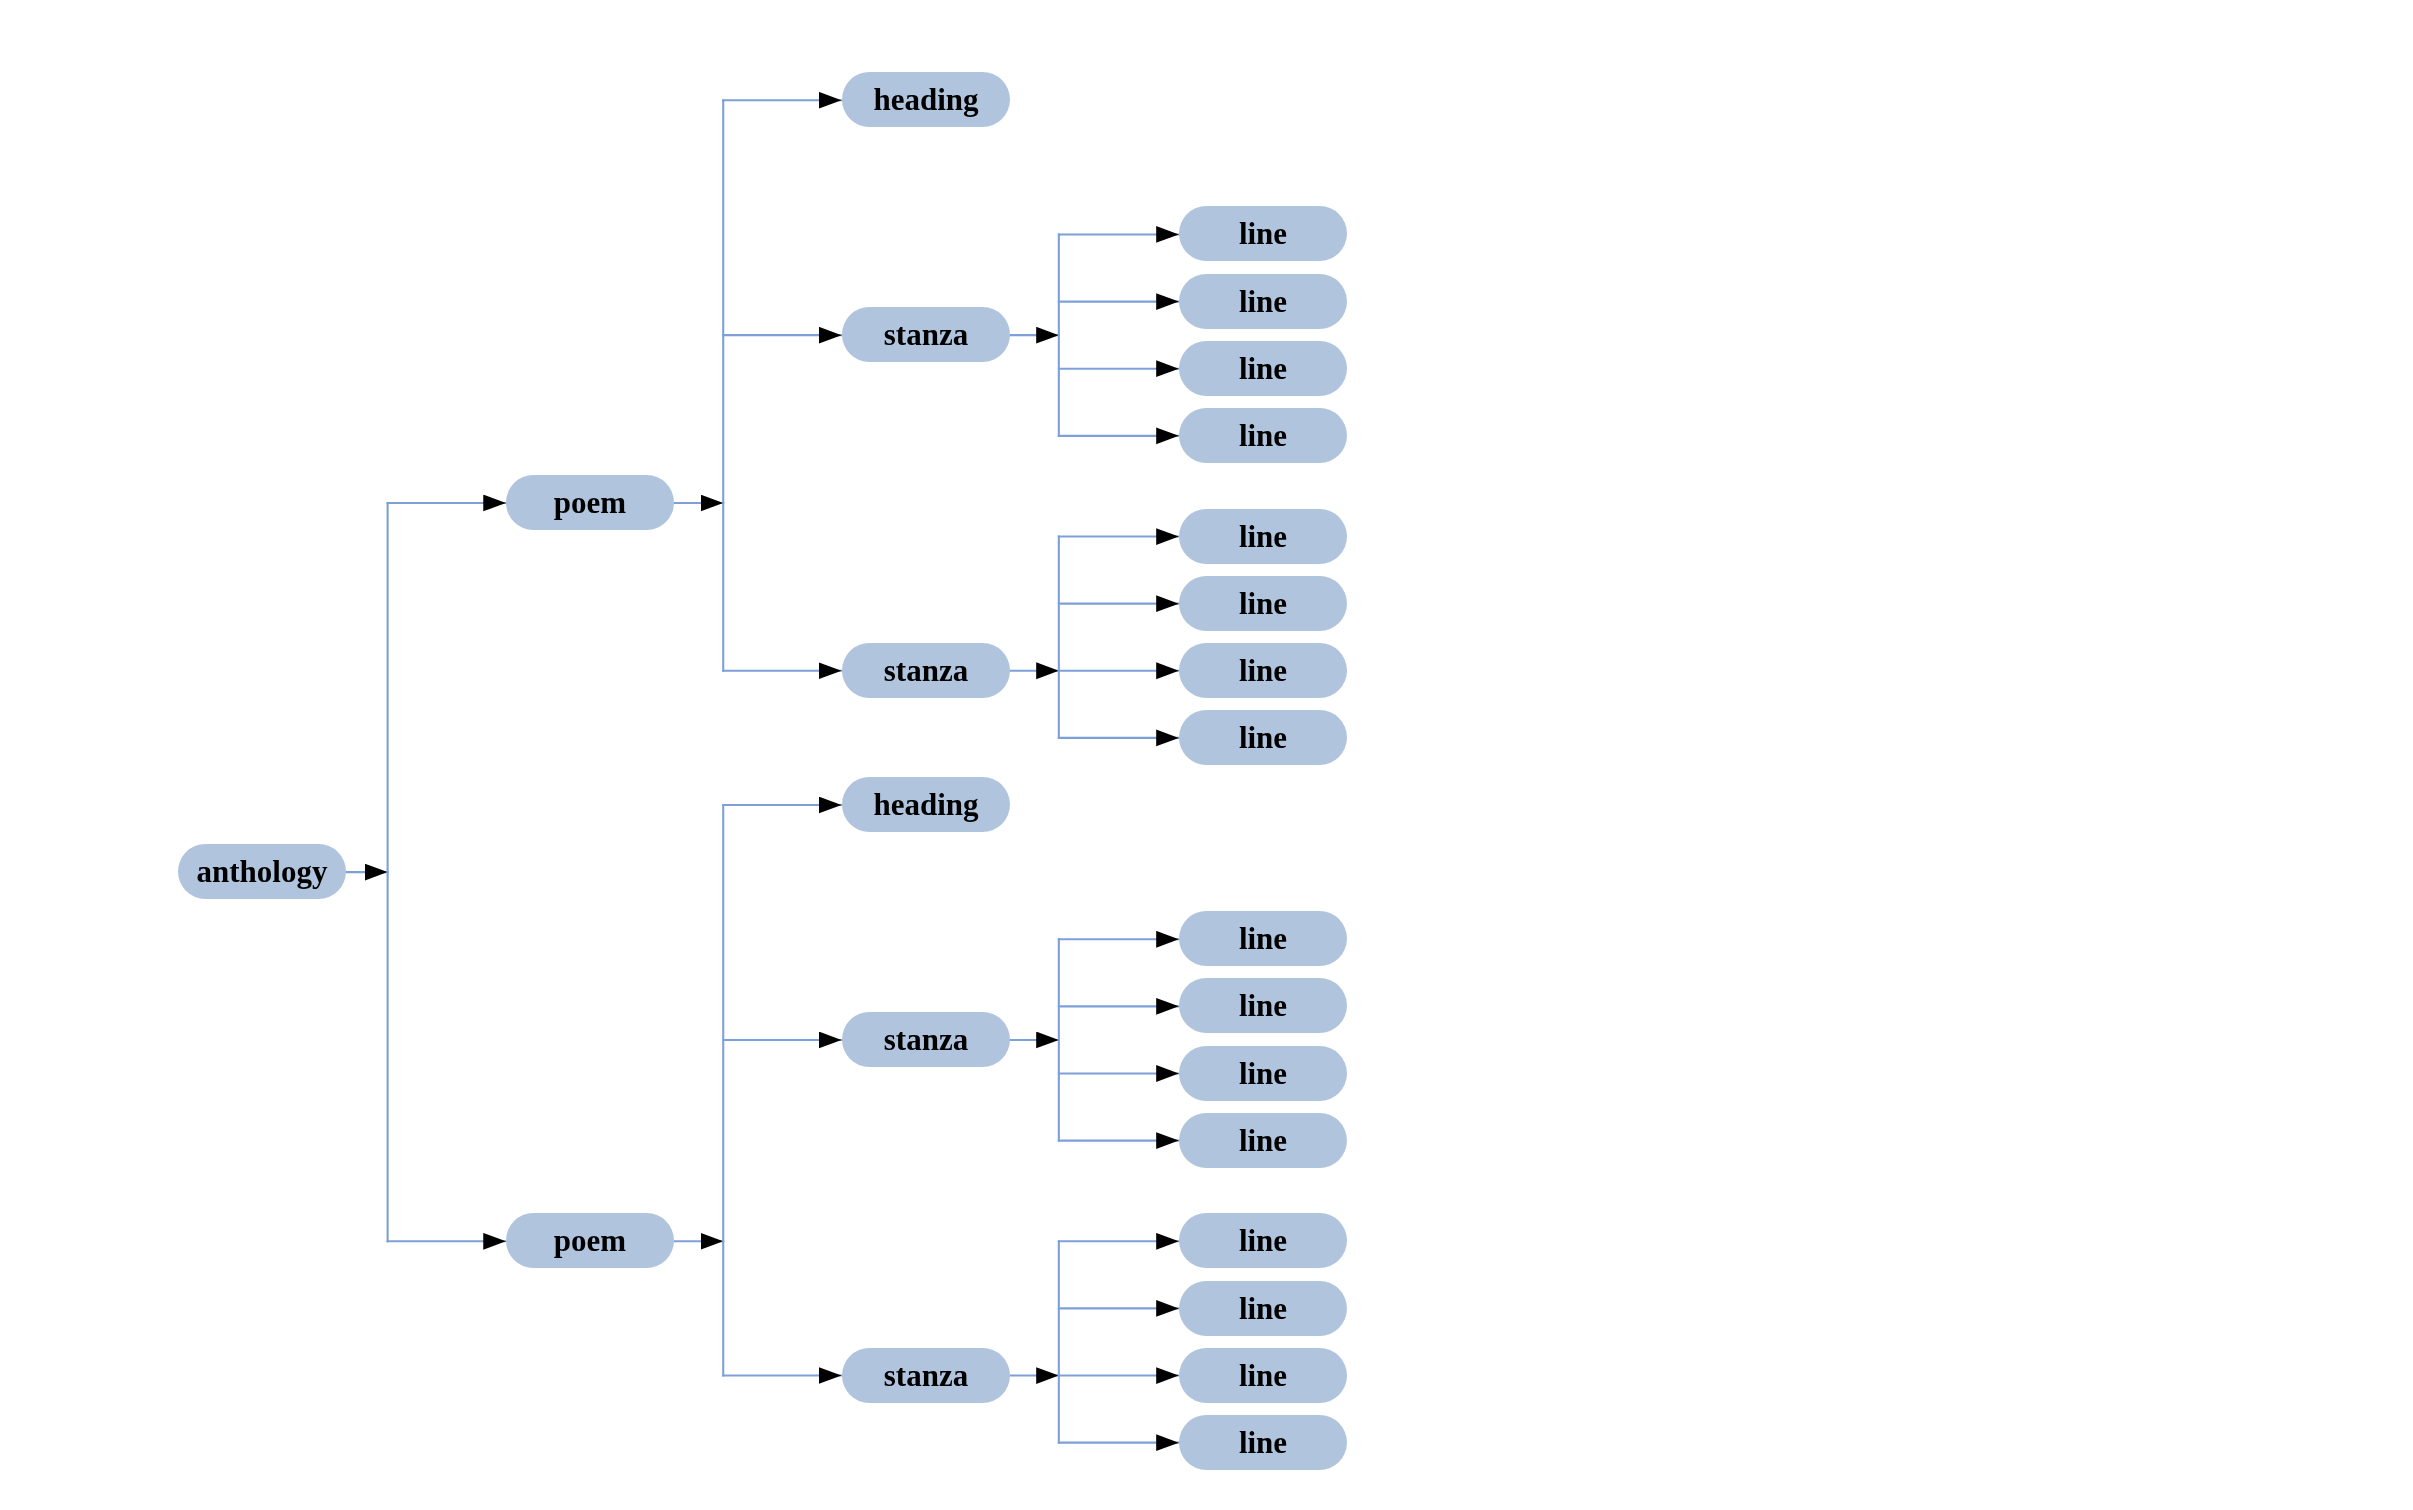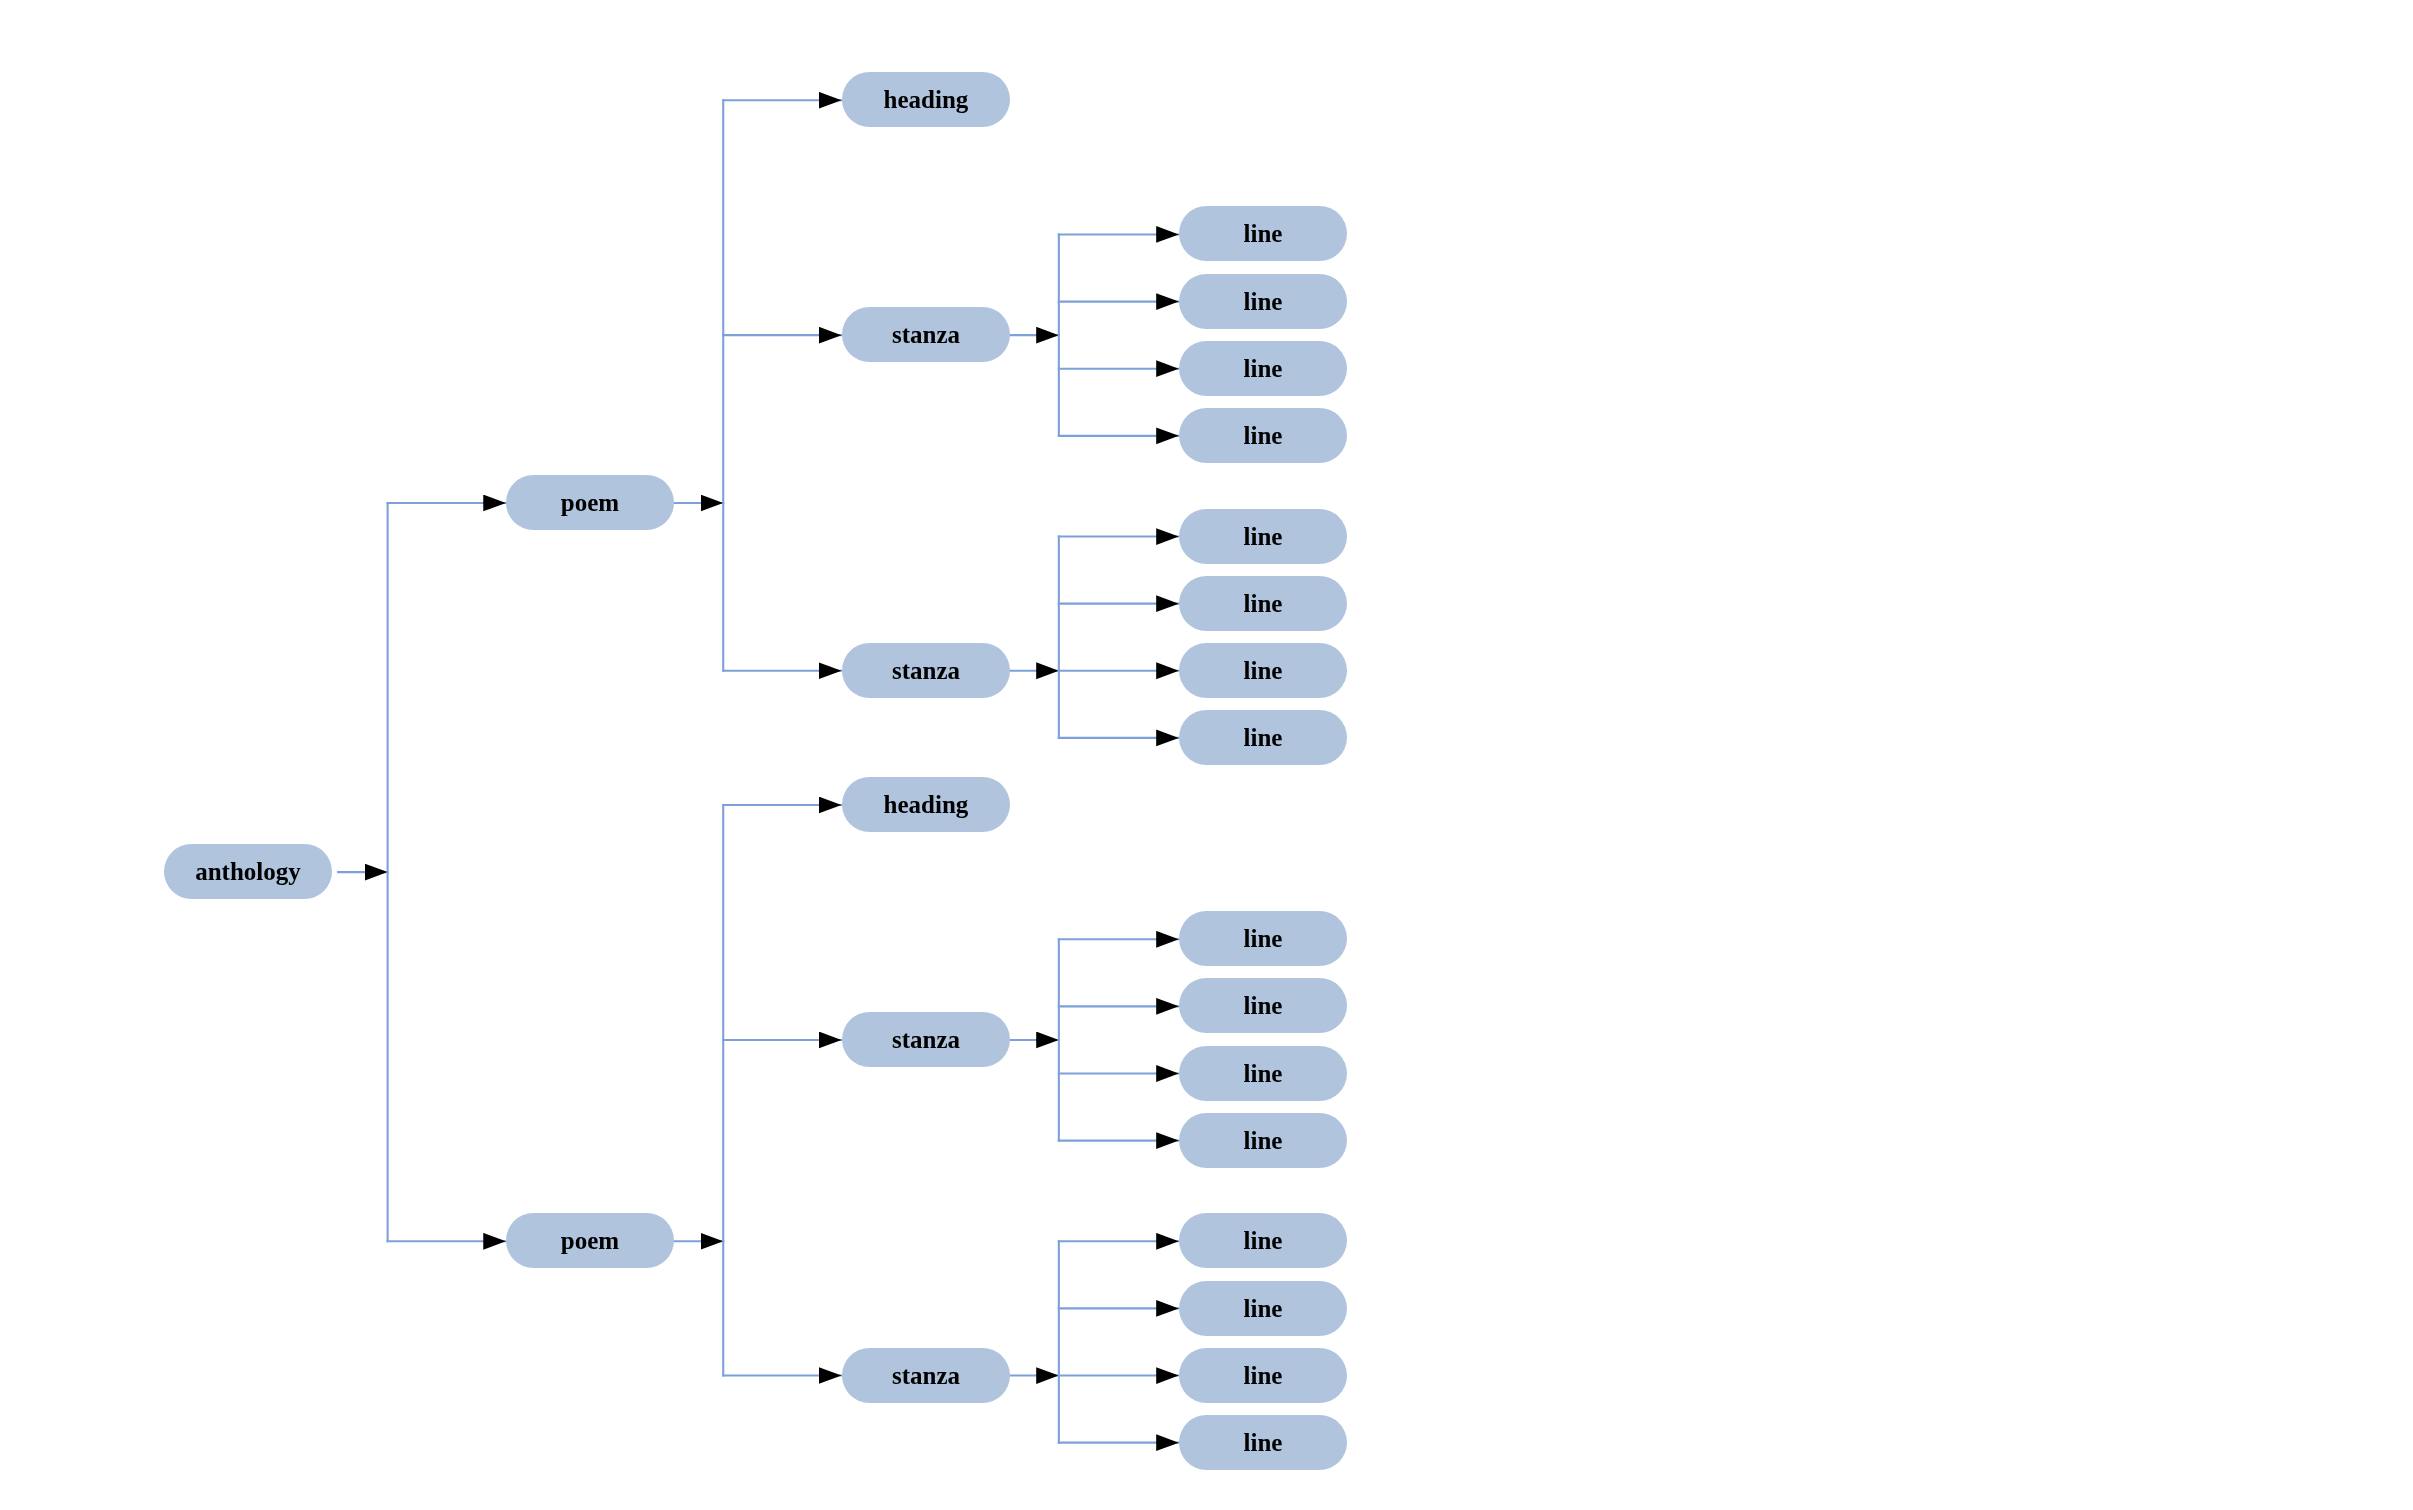--- a/index.html
+++ b/index.html
@@ -21,21 +21,21 @@
     position: absolute;
     width: 168px;
     height: 55px;
     border-radius: 28px;
     background: var(--node-fill, #b0c4de);
     color: var(--text, #000000);
     display: flex;
     align-items: center;
     justify-content: center;
     font-weight: bold;
-    font-size: 25px;
+    font-size: 31px;
     line-height: 1;
     white-space: nowrap;
     user-select: none;
   }
 </style>
 </head>
 <body style="--bg: #ffffff; --node-fill: #b0c4de; --text: #000000;">
 
 <div id="canvas">
   <svg id="edges" viewBox="0 0 2876 1800" xmlns="http://www.w3.org/2000/svg">
@@ -79,21 +79,21 @@
         <path d="M 862 1639 H 1003" stroke-linecap="square" marker-end="url(#arrow)"></path>
         <path d="M 1203 1639 H 1262" stroke-linecap="square" marker-end="url(#arrow)"></path>
         <path d="M 1262 1479 V 1719" stroke-linecap="square"></path>
         <path d="M 1262 1479 H 1405" stroke-linecap="square" marker-end="url(#arrow)"></path>
         <path d="M 1262 1559 H 1405" stroke-linecap="square" marker-end="url(#arrow)"></path>
         <path d="M 1262 1639 H 1405" stroke-linecap="square" marker-end="url(#arrow)"></path>
         <path d="M 1262 1719 H 1405" stroke-linecap="square" marker-end="url(#arrow)"></path>
       </g>
   </svg>
   <div id="nodes">
-      <div class="pill" style="left: 164px; top: 844px;">anthology</div>
+      <div class="pill" style="left: 178px; top: 844px;">anthology</div>
       <div class="pill" style="left: 506px; top: 475px;">poem</div>
       <div class="pill" style="left: 842px; top: 72px;">heading</div>
       <div class="pill" style="left: 842px; top: 307px;">stanza</div>
       <div class="pill" style="left: 1179px; top: 206px;">line</div>
       <div class="pill" style="left: 1179px; top: 274px;">line</div>
       <div class="pill" style="left: 1179px; top: 341px;">line</div>
       <div class="pill" style="left: 1179px; top: 408px;">line</div>
       <div class="pill" style="left: 842px; top: 643px;">stanza</div>
       <div class="pill" style="left: 1179px; top: 509px;">line</div>
       <div class="pill" style="left: 1179px; top: 576px;">line</div>

